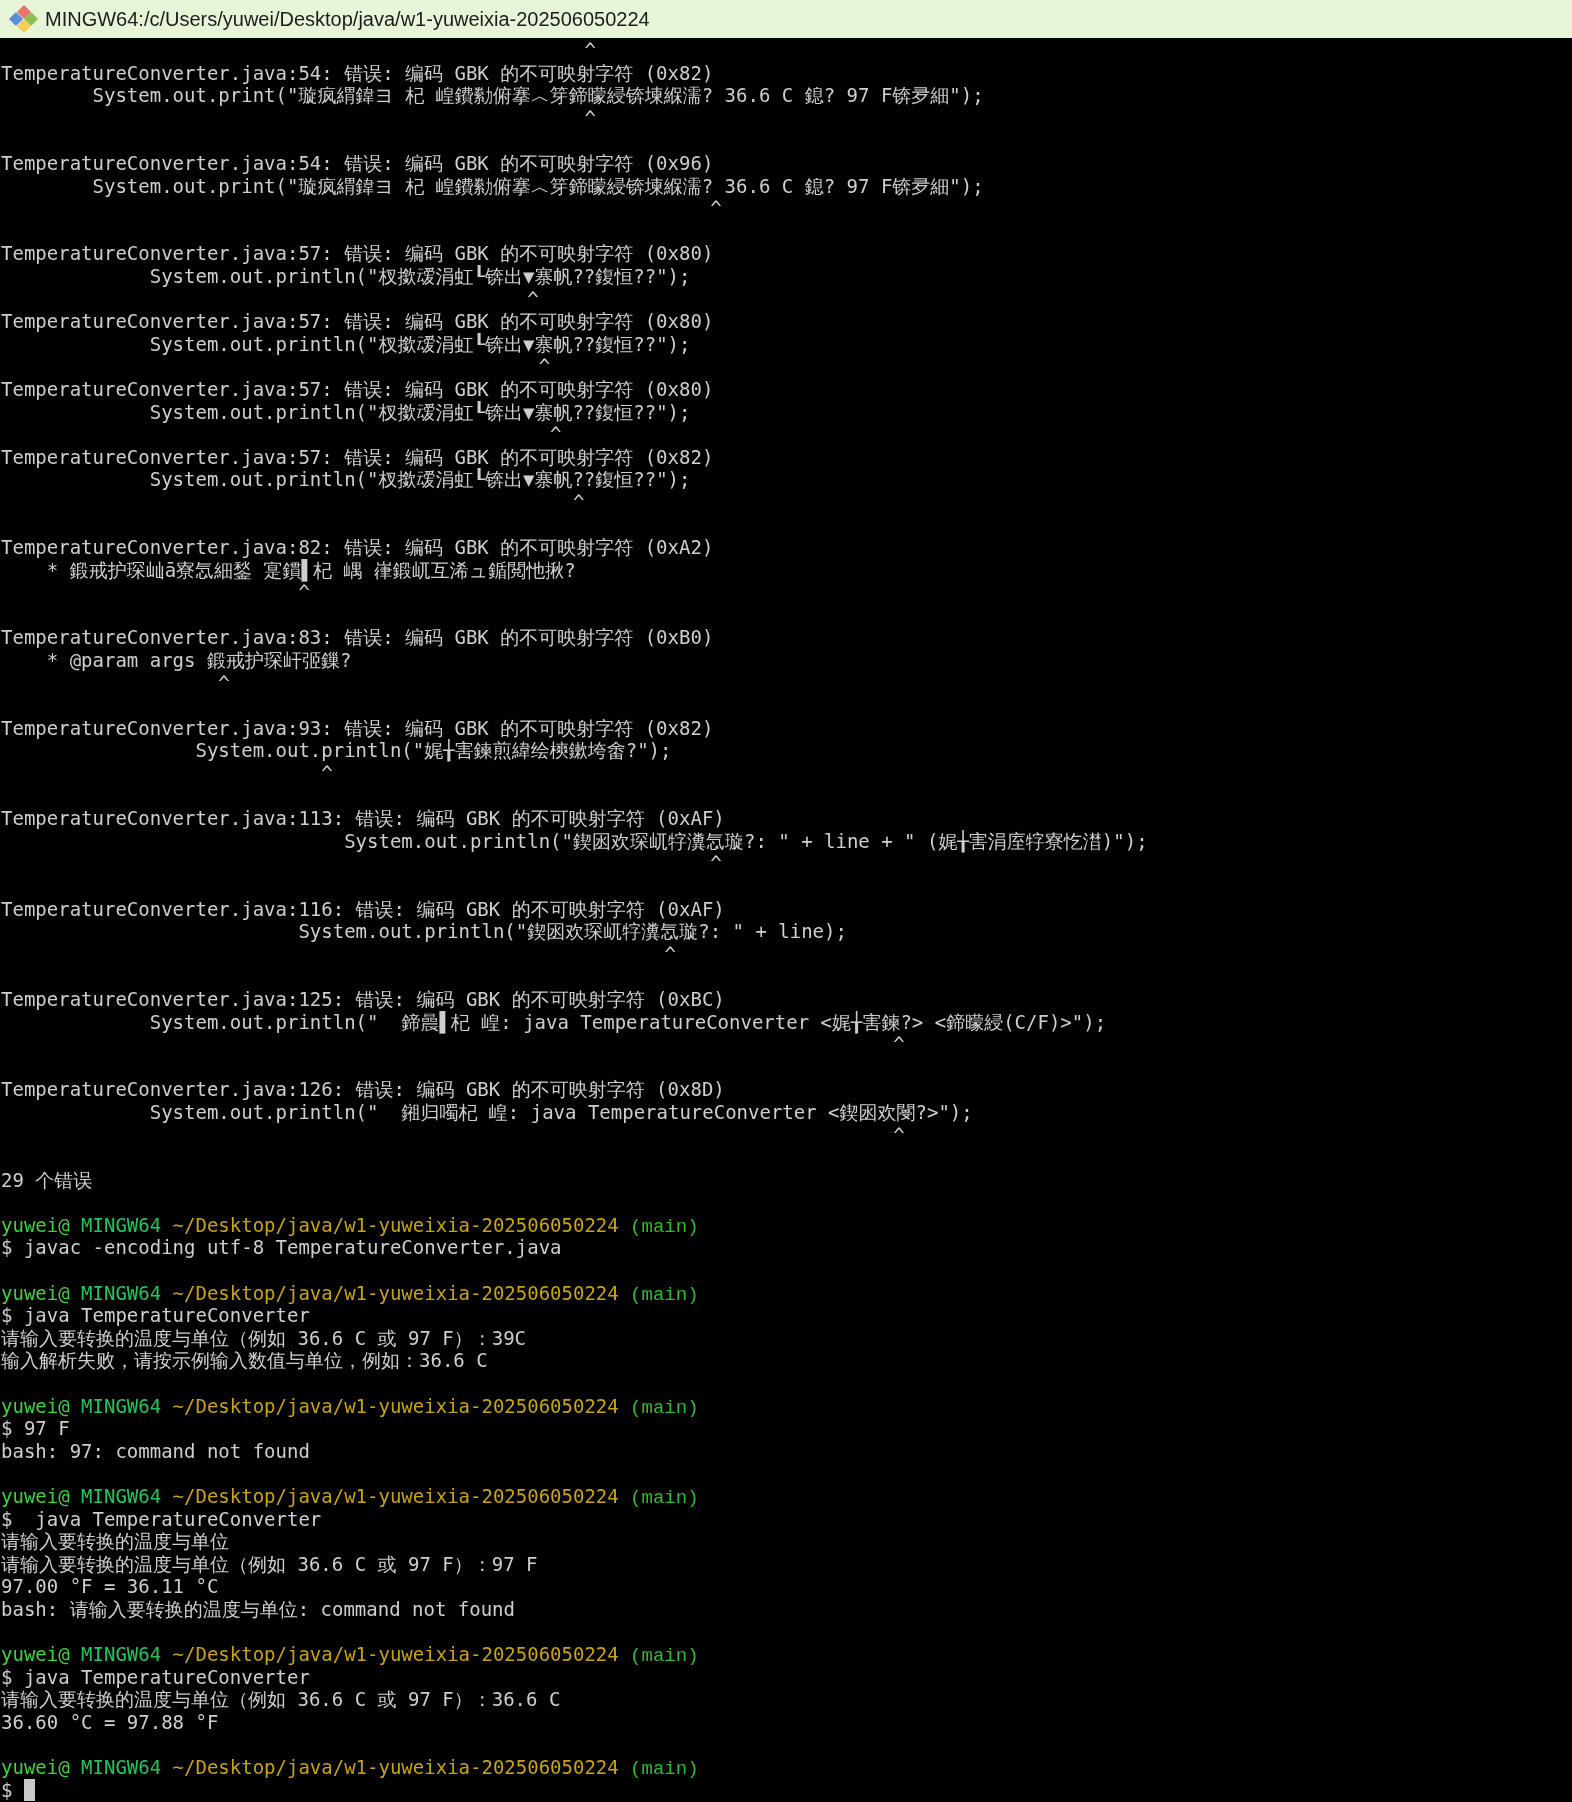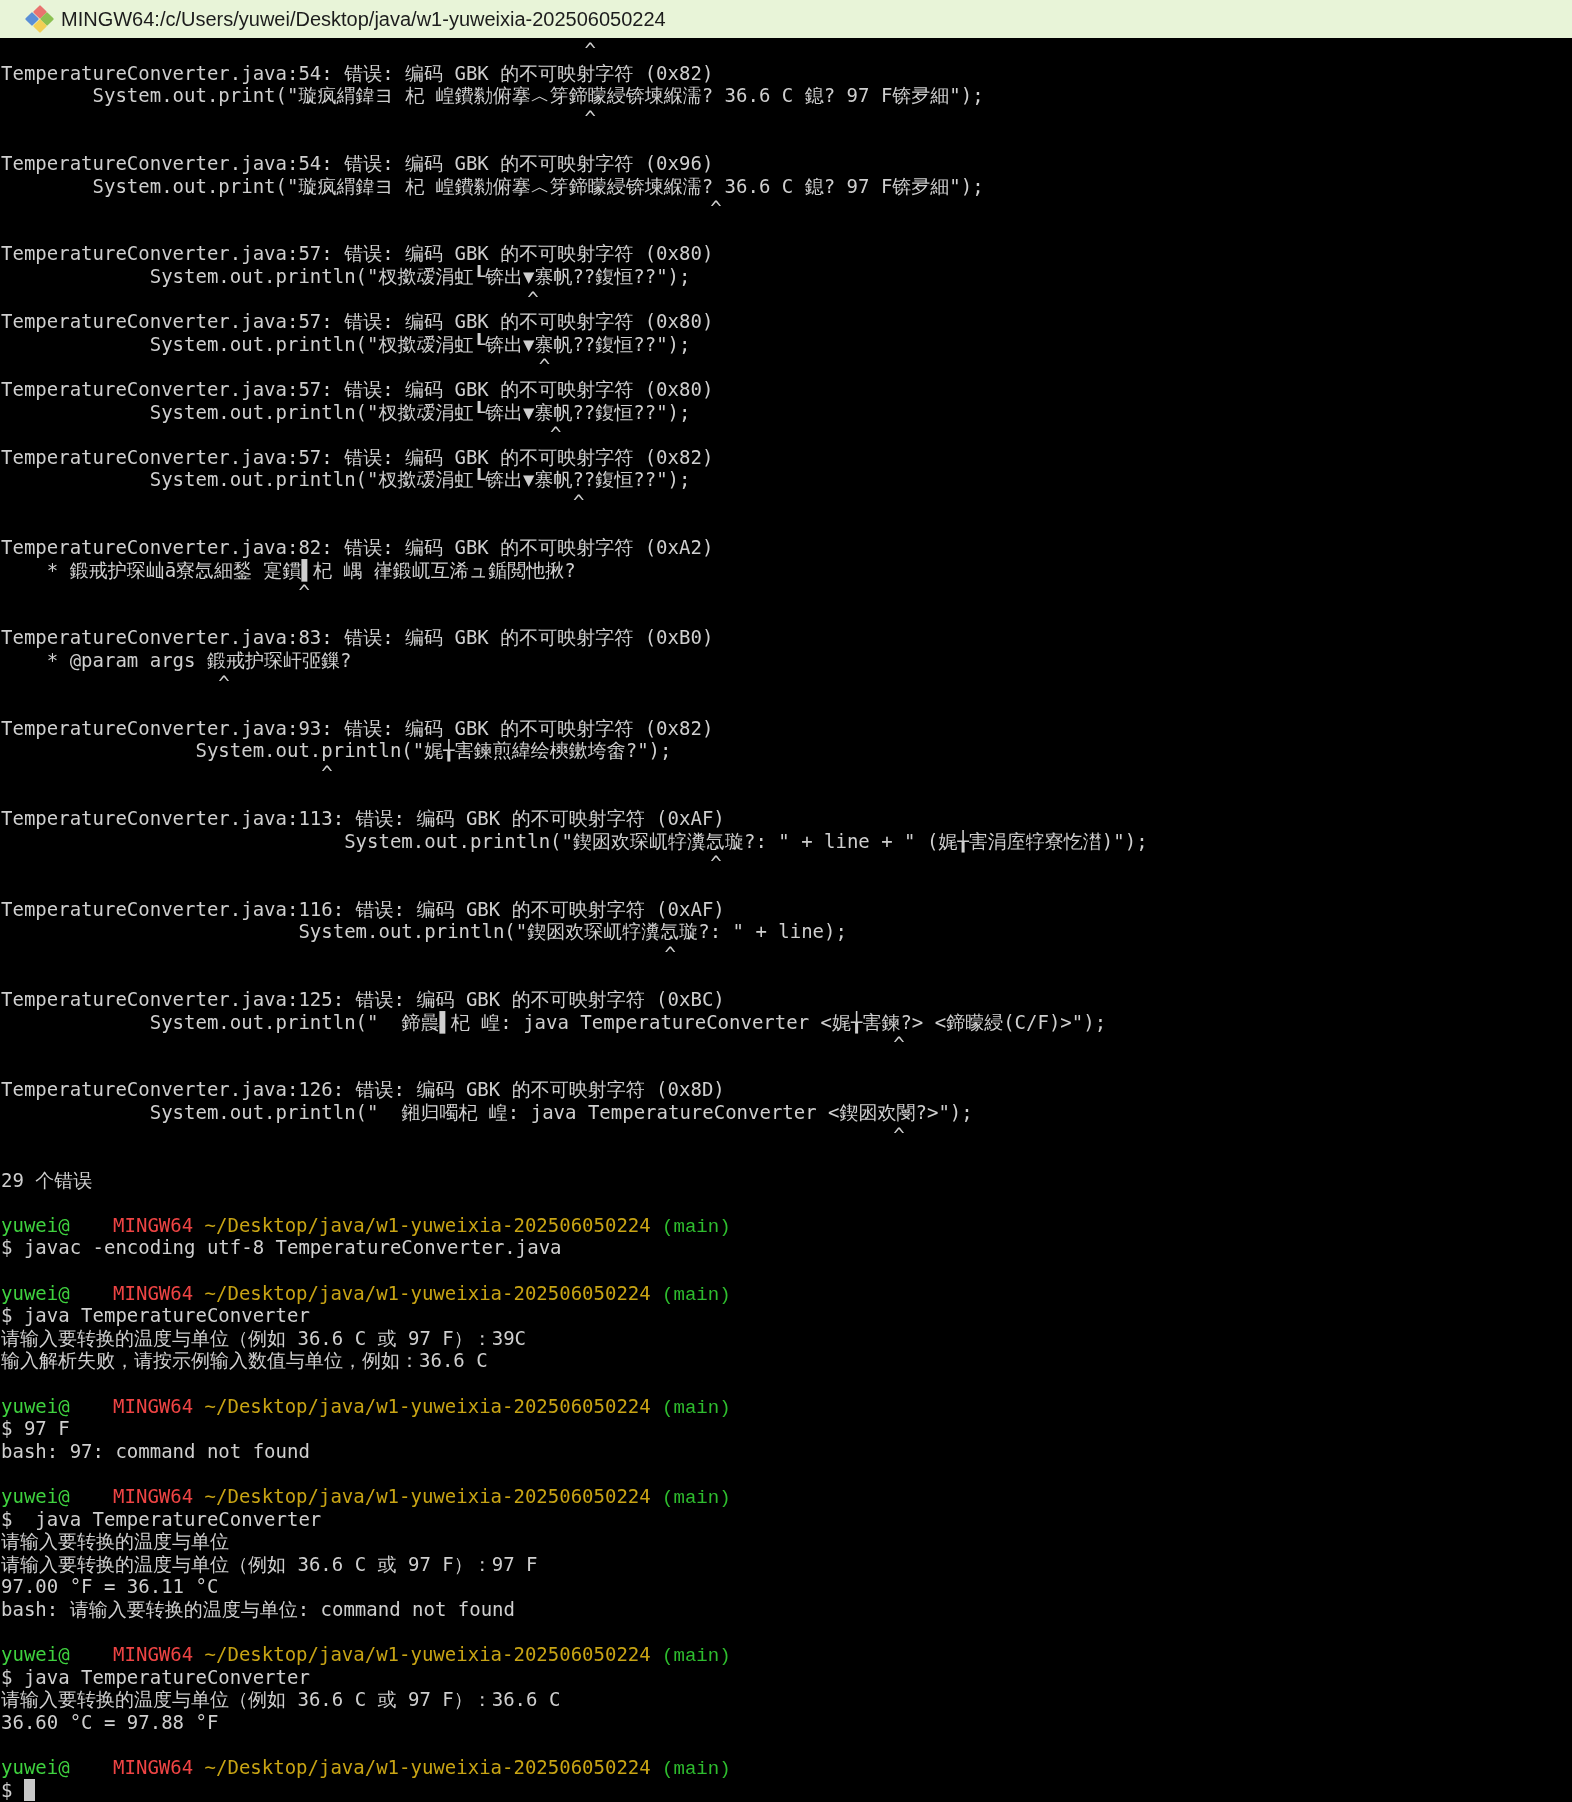--- a/index.html
+++ b/index.html
@@ -1,36 +1,36 @@
 <!DOCTYPE html>
 <html><head>
 <meta charset="utf-8">
 <style>
   html,body{margin:0;padding:0;background:#000;}
   body{width:1572px;height:1802px;overflow:hidden;}
   .titlebar{
     height:38px;background:#e8f4d8;display:flex;align-items:center;
-    padding:0 26px;gap:9px;box-sizing:border-box;
+    padding:0 10px;gap:9px;box-sizing:border-box;
     font-family:"Liberation Sans",sans-serif;font-size:20px;color:#1c1c1c;
   }
   .msys-icon{position:relative;width:26px;height:26px;flex:0 0 auto;}
   .msys-icon .d{position:absolute;width:10px;height:10px;transform:rotate(45deg);border-radius:1px;}
   .msys-icon .d1{left:1px;top:8px;background:#5a8fd6;}
   .msys-icon .d2{left:9px;top:1px;background:#e8736f;}
   .msys-icon .d3{left:16px;top:8px;background:#8cc152;}
   .msys-icon .d4{left:9px;top:15px;background:#f2cf55;}
   #terminal{
     height:1764px;box-sizing:border-box;padding:1px 0 0 1px;
     font-family:"DejaVu Sans Mono","Liberation Mono",monospace;
     font-size:19px;line-height:22.6px;white-space:pre;color:#cfcfcf;
     overflow:hidden;
   }
   .tl{height:22.6px;}
   .c-user{color:#3fd23f;margin-top:12px;}
-  .c-host{color:#ef4444;margin-left:32px;}
+  .c-host{color:#22c55e;}
   .c-path{color:#c8a414;text-align:center;}
   .c-branch{color:#2ebd2e;font-family:Liberation Mono, monospace;}
   .c-cursor{background:#c9c9c9;color:#c9c9c9;}
 </style>
 </head>
 <body>
 
 <div class="titlebar">
   <span class="msys-icon">
     <span class="d d1"></span>

